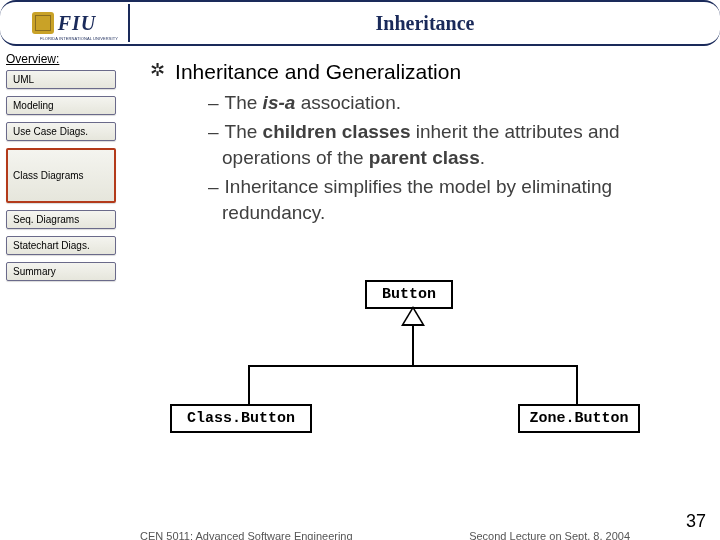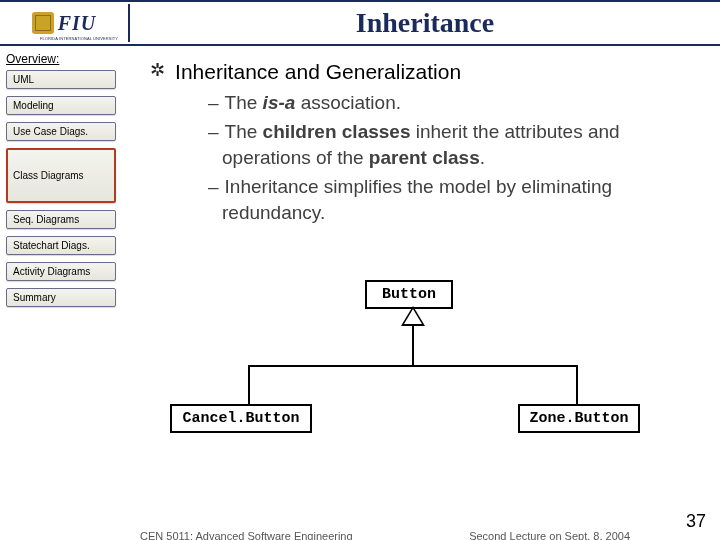--- a/index.html
+++ b/index.html
@@ -18,20 +18,21 @@
     box-sizing: border-box;
   }
   .topbar {
     border-top: 2px solid #1a2a5a;
     border-bottom: 2px solid #1a2a5a;
     background: #fff;
     height: 42px;
     display: flex;
     align-items: center;
     position: relative;
+    border-radius: 16px;
   }
   .logo-box {
     width: 128px;
     height: 38px;
     border-right: 2px solid #1a2a5a;
     display: flex;
     align-items: center;
     justify-content: center;
     position: relative;
   }
@@ -63,21 +64,21 @@
     bottom: 1px;
     left: 40px;
     font-size: 4px;
     color: #1a2a5a;
     letter-spacing: 0.1px;
   }
   .title {
     flex: 1;
     text-align: center;
     font-family: "Times New Roman", serif;
-    font-size: 28px;
+    font-size: 20px;
     font-weight: bold;
     color: #1a2a5a;
   }
   .overview-label {
     position: absolute;
     top: 52px;
     left: 6px;
     font-size: 12px;
     font-weight: normal;
     text-decoration: underline;
@@ -235,21 +236,20 @@
 
   <div class="overview-label">Overview:</div>
 
   <div class="sidebar">
     <div class="sidebar-item">UML</div>
     <div class="sidebar-item">Modeling</div>
     <div class="sidebar-item">Use Case Diags.</div>
     <div class="sidebar-item active">Class Diagrams</div>
     <div class="sidebar-item">Seq. Diagrams</div>
     <div class="sidebar-item">Statechart Diags.</div>
-    <div class="sidebar-item">Activity Diagrams</div>
     <div class="sidebar-item">Summary</div>
   </div>
 
   <div class="content">
     <div class="bullet-lvl1">
       <span class="star">✲</span>
       <span class="lvl1-text">Inheritance and Generalization</span>
     </div>
     <div class="sub-list">
       <div class="sub-item"><span class="dash">–</span><span>The </span><b><i>is-a</i></b><span> association.</span></div>
@@ -258,21 +258,21 @@
     </div>
   </div>
 
   <div class="diagram">
     <div class="uml-box box-parent">Button</div>
     <div class="triangle"></div>
     <div class="vline v1"></div>
     <div class="hline h1"></div>
     <div class="vline v2"></div>
     <div class="vline v3"></div>
-    <div class="uml-box box-left">Cancel.Button</div>
+    <div class="uml-box box-left">Class.Button</div>
     <div class="uml-box box-right">Zone.Button</div>
   </div>
 
   <div class="footer">
     <span class="footer-left">CEN 5011: Advanced Software Engineering</span>
     <span class="footer-right">Second Lecture on Sept. 8, 2004</span>
     <span class="page-num">37</span>
   </div>
 
 </div>

